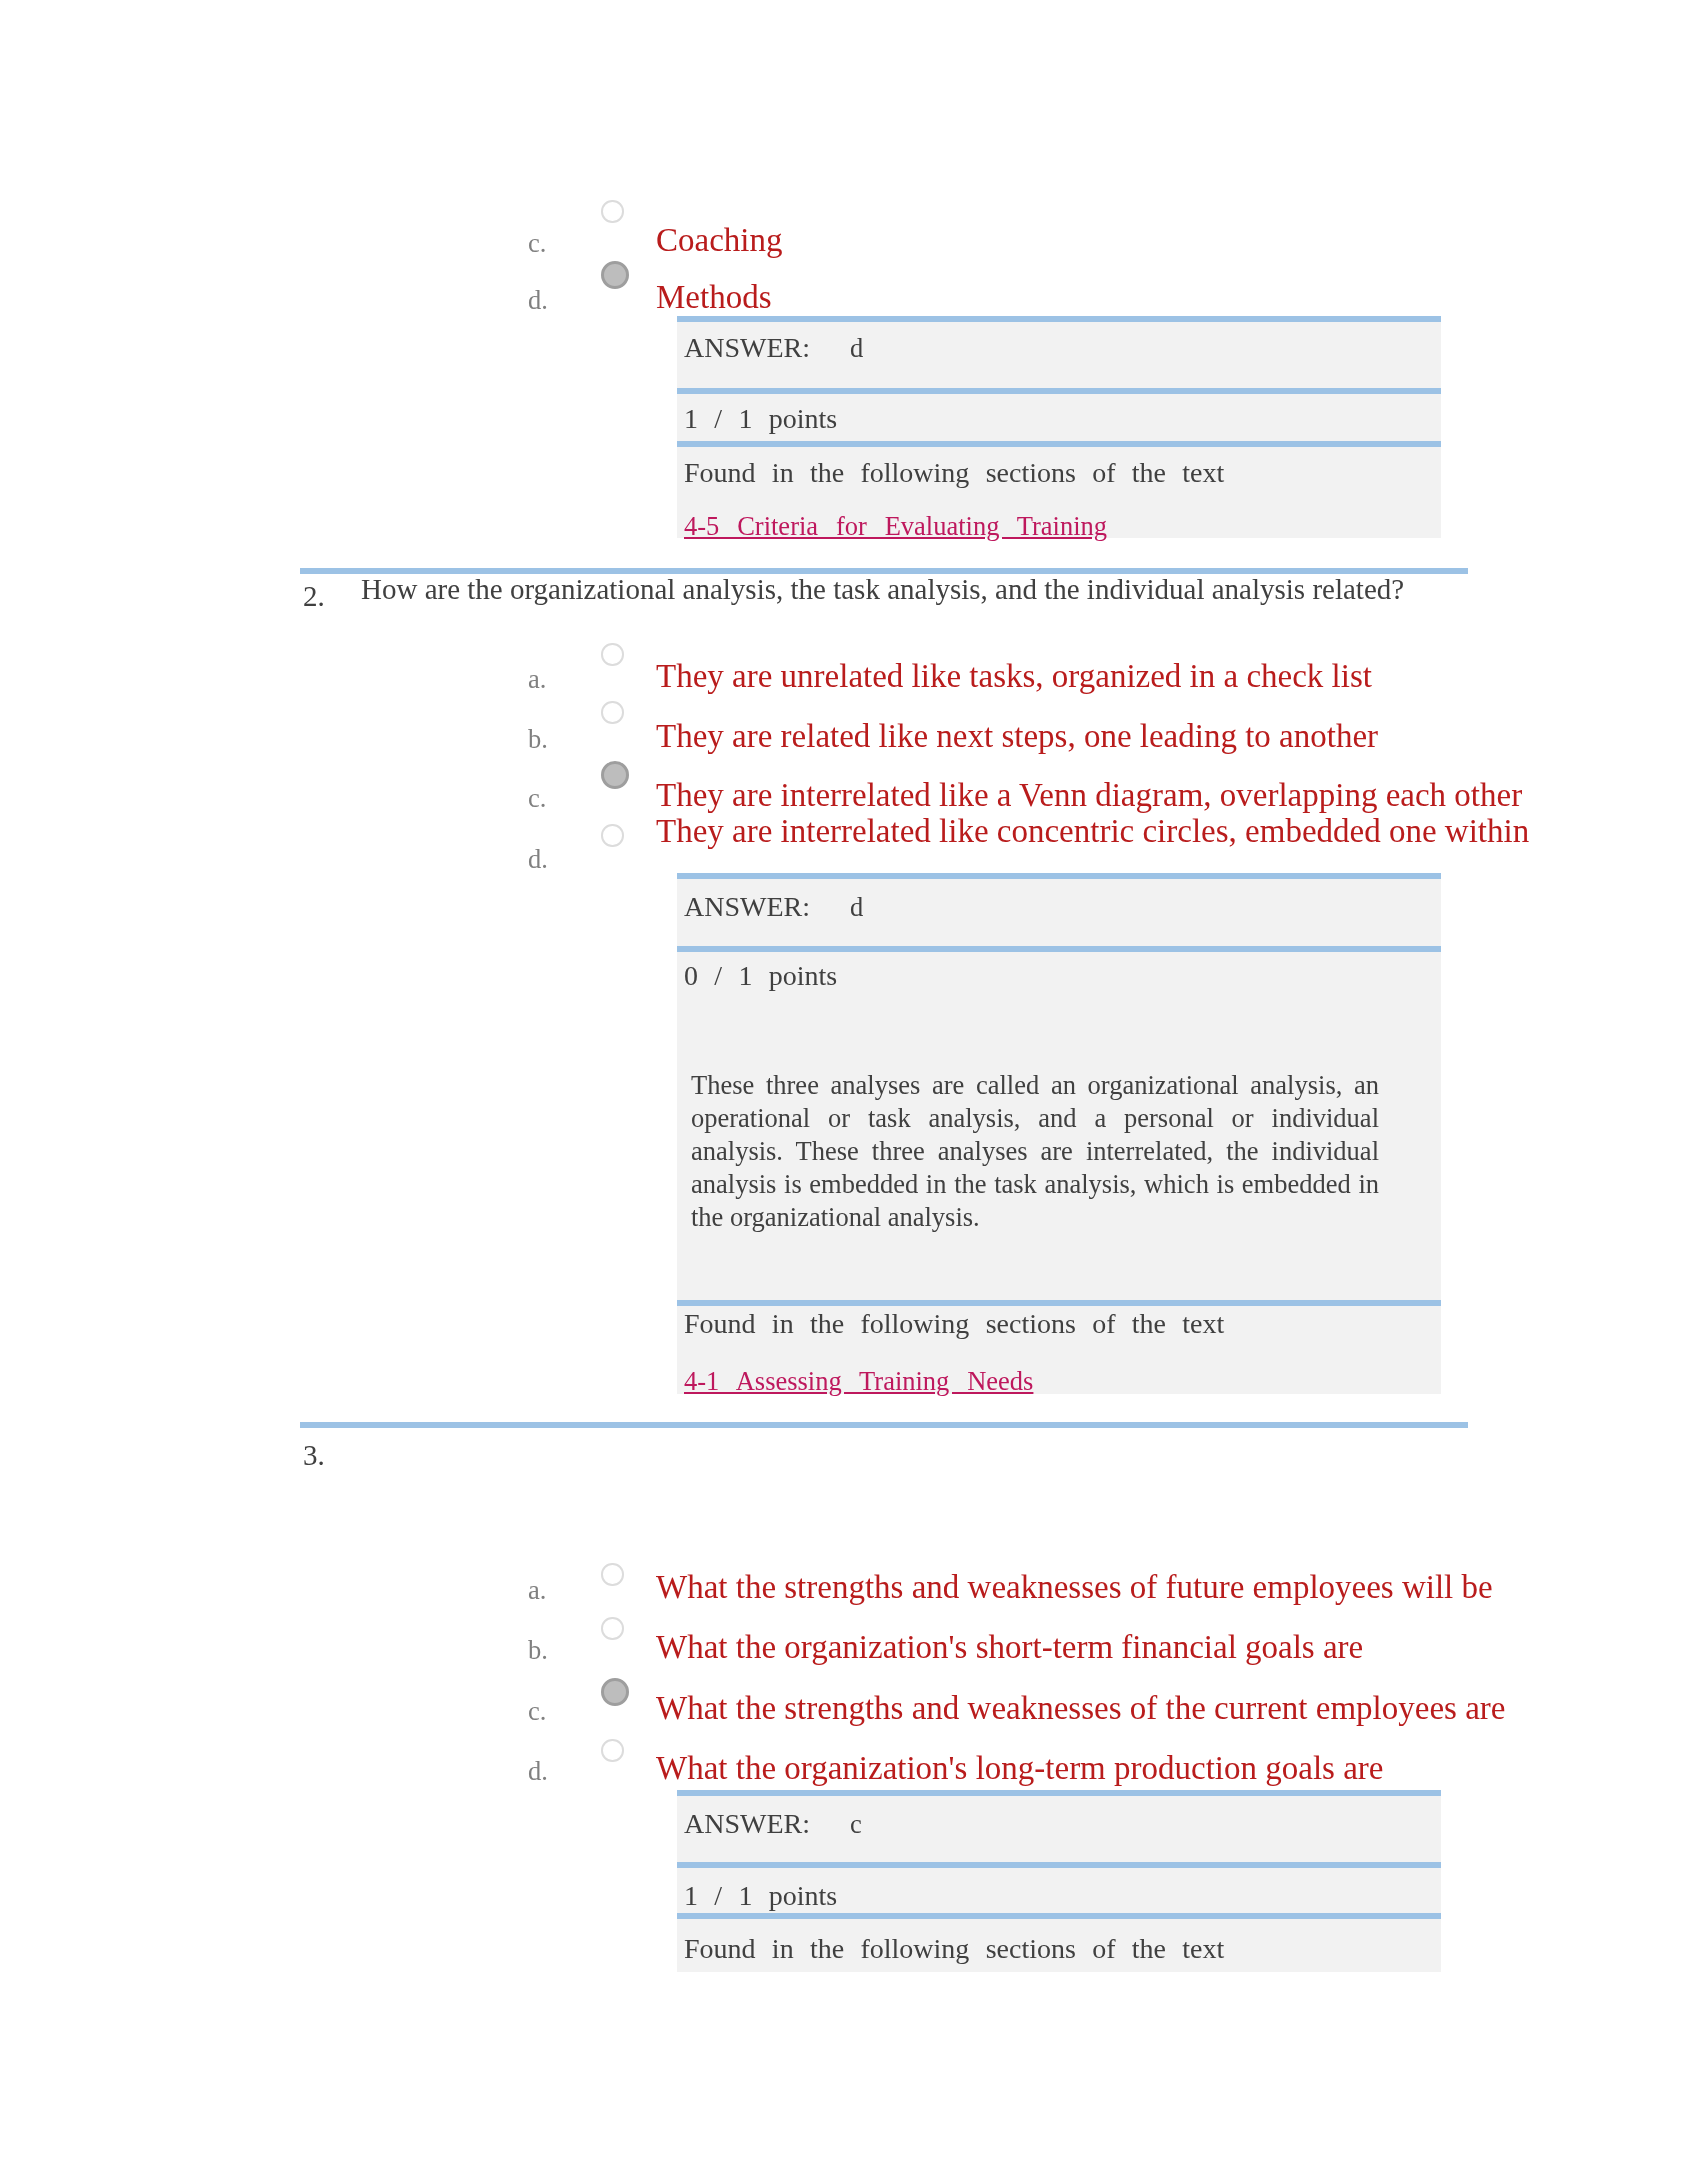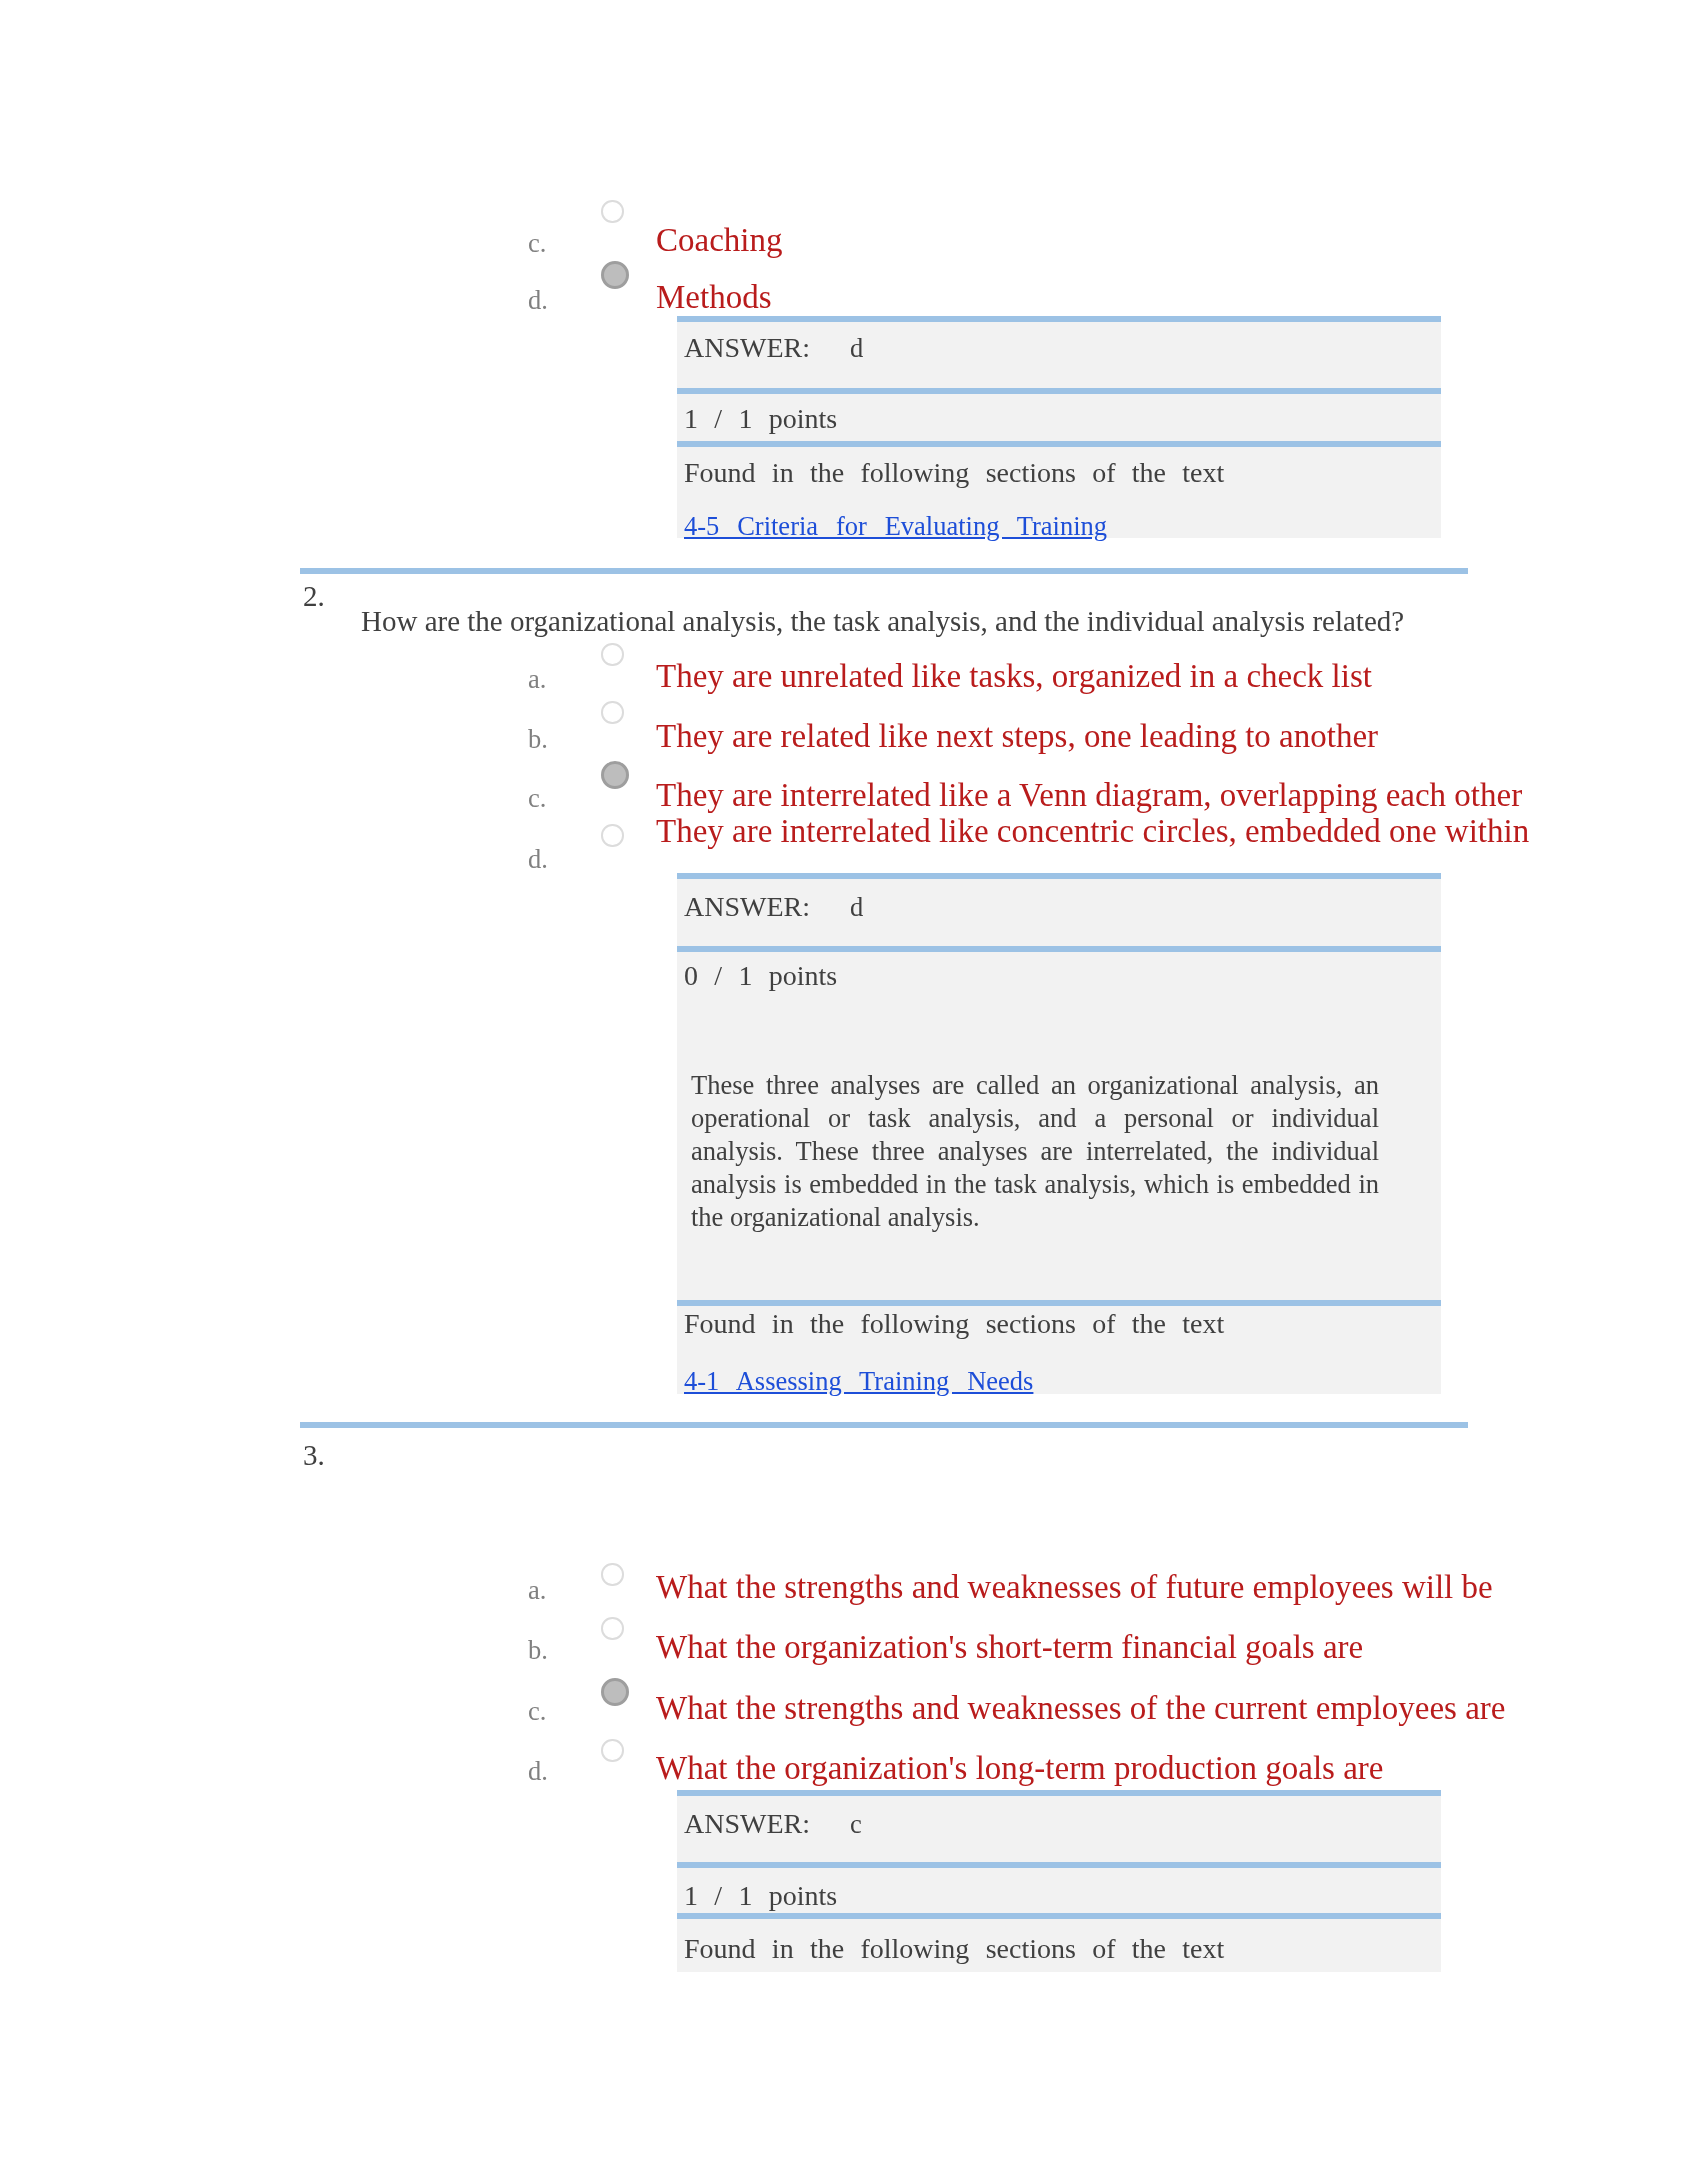--- a/index.html
+++ b/index.html
@@ -17,21 +17,21 @@
   
 
   .omark{position:absolute;font-size:26.5px;line-height:26.5px;color:#808080;z-index:3;}
   .oradio{position:absolute;box-sizing:border-box;border-radius:50%;
           width:22.5px;height:22.5px;border:2.6px solid #dcdcdc;background:#fff;z-index:3;}
   .oradio.sel{width:28px;height:28px;border:3.3px solid #9e9e9e;background:#bdbdbd;}
   .otext{position:absolute;font-size:33px;line-height:33px;color:#b91c1c;white-space:pre;z-index:3;}
 
   .ptxt{position:absolute;z-index:2;font-size:28px;line-height:26.5px;color:#404040;white-space:pre;word-spacing:9.3px;}
   
-  .plink{position:absolute;z-index:2;font-size:26.5px;line-height:26.5px;color:#1d4ed8;
+  .plink{position:absolute;z-index:2;font-size:26.5px;line-height:26.5px;color:#be185d;
          text-decoration:underline;white-space:pre;word-spacing:11.2px;}
   .pval{position:absolute;z-index:2;font-size:26.5px;line-height:26.5px;color:#404040;}
   .ppara{position:absolute;z-index:2;font-size:26.5px;line-height:33px;color:#404040;text-align:justify;}
 </style>
 </head>
 <body>
 
 <div class="page">
 
   <div>
@@ -50,21 +50,21 @@
   <span class="pval" style="left:850px;top:335px">d</span>
   <div class="prule" style="top:388px"></div>
   <span class="ptxt" style="left:684px;top:406px">1 / 1 points</span>
   <div class="prule" style="top:441px"></div>
   <span class="ptxt" style="left:684px;top:460px">Found in the following sections of the text</span>
   <span class="plink" style="left:684px;top:513px">4-5 Criteria for Evaluating Training</span>
 
   <div class="qsep" style="top:568px"></div>
 
   <span class="qnum" style="left:303px;top:582px">2.</span>
-  <div class="qtext" style="left:361px;top:604px;width:1106px">How are the organizational analysis, the task analysis, and the individual analysis related?</div>
+  <div class="qtext" style="left:361px;top:572px;width:1106px">How are the organizational analysis, the task analysis, and the individual analysis related?</div>
 
   <div>
     <span class="omark" style="left:528px;top:666px">a.</span>
     <span class="oradio" style="left:601px;top:643px"></span>
     <span class="otext" style="left:656px;top:660px">They are unrelated like tasks, organized in a check list</span>
 
     <span class="omark" style="left:528px;top:726px">b.</span>
     <span class="oradio" style="left:601px;top:701px"></span>
     <span class="otext" style="left:656px;top:720px">They are related like next steps, one leading to another</span>
 

